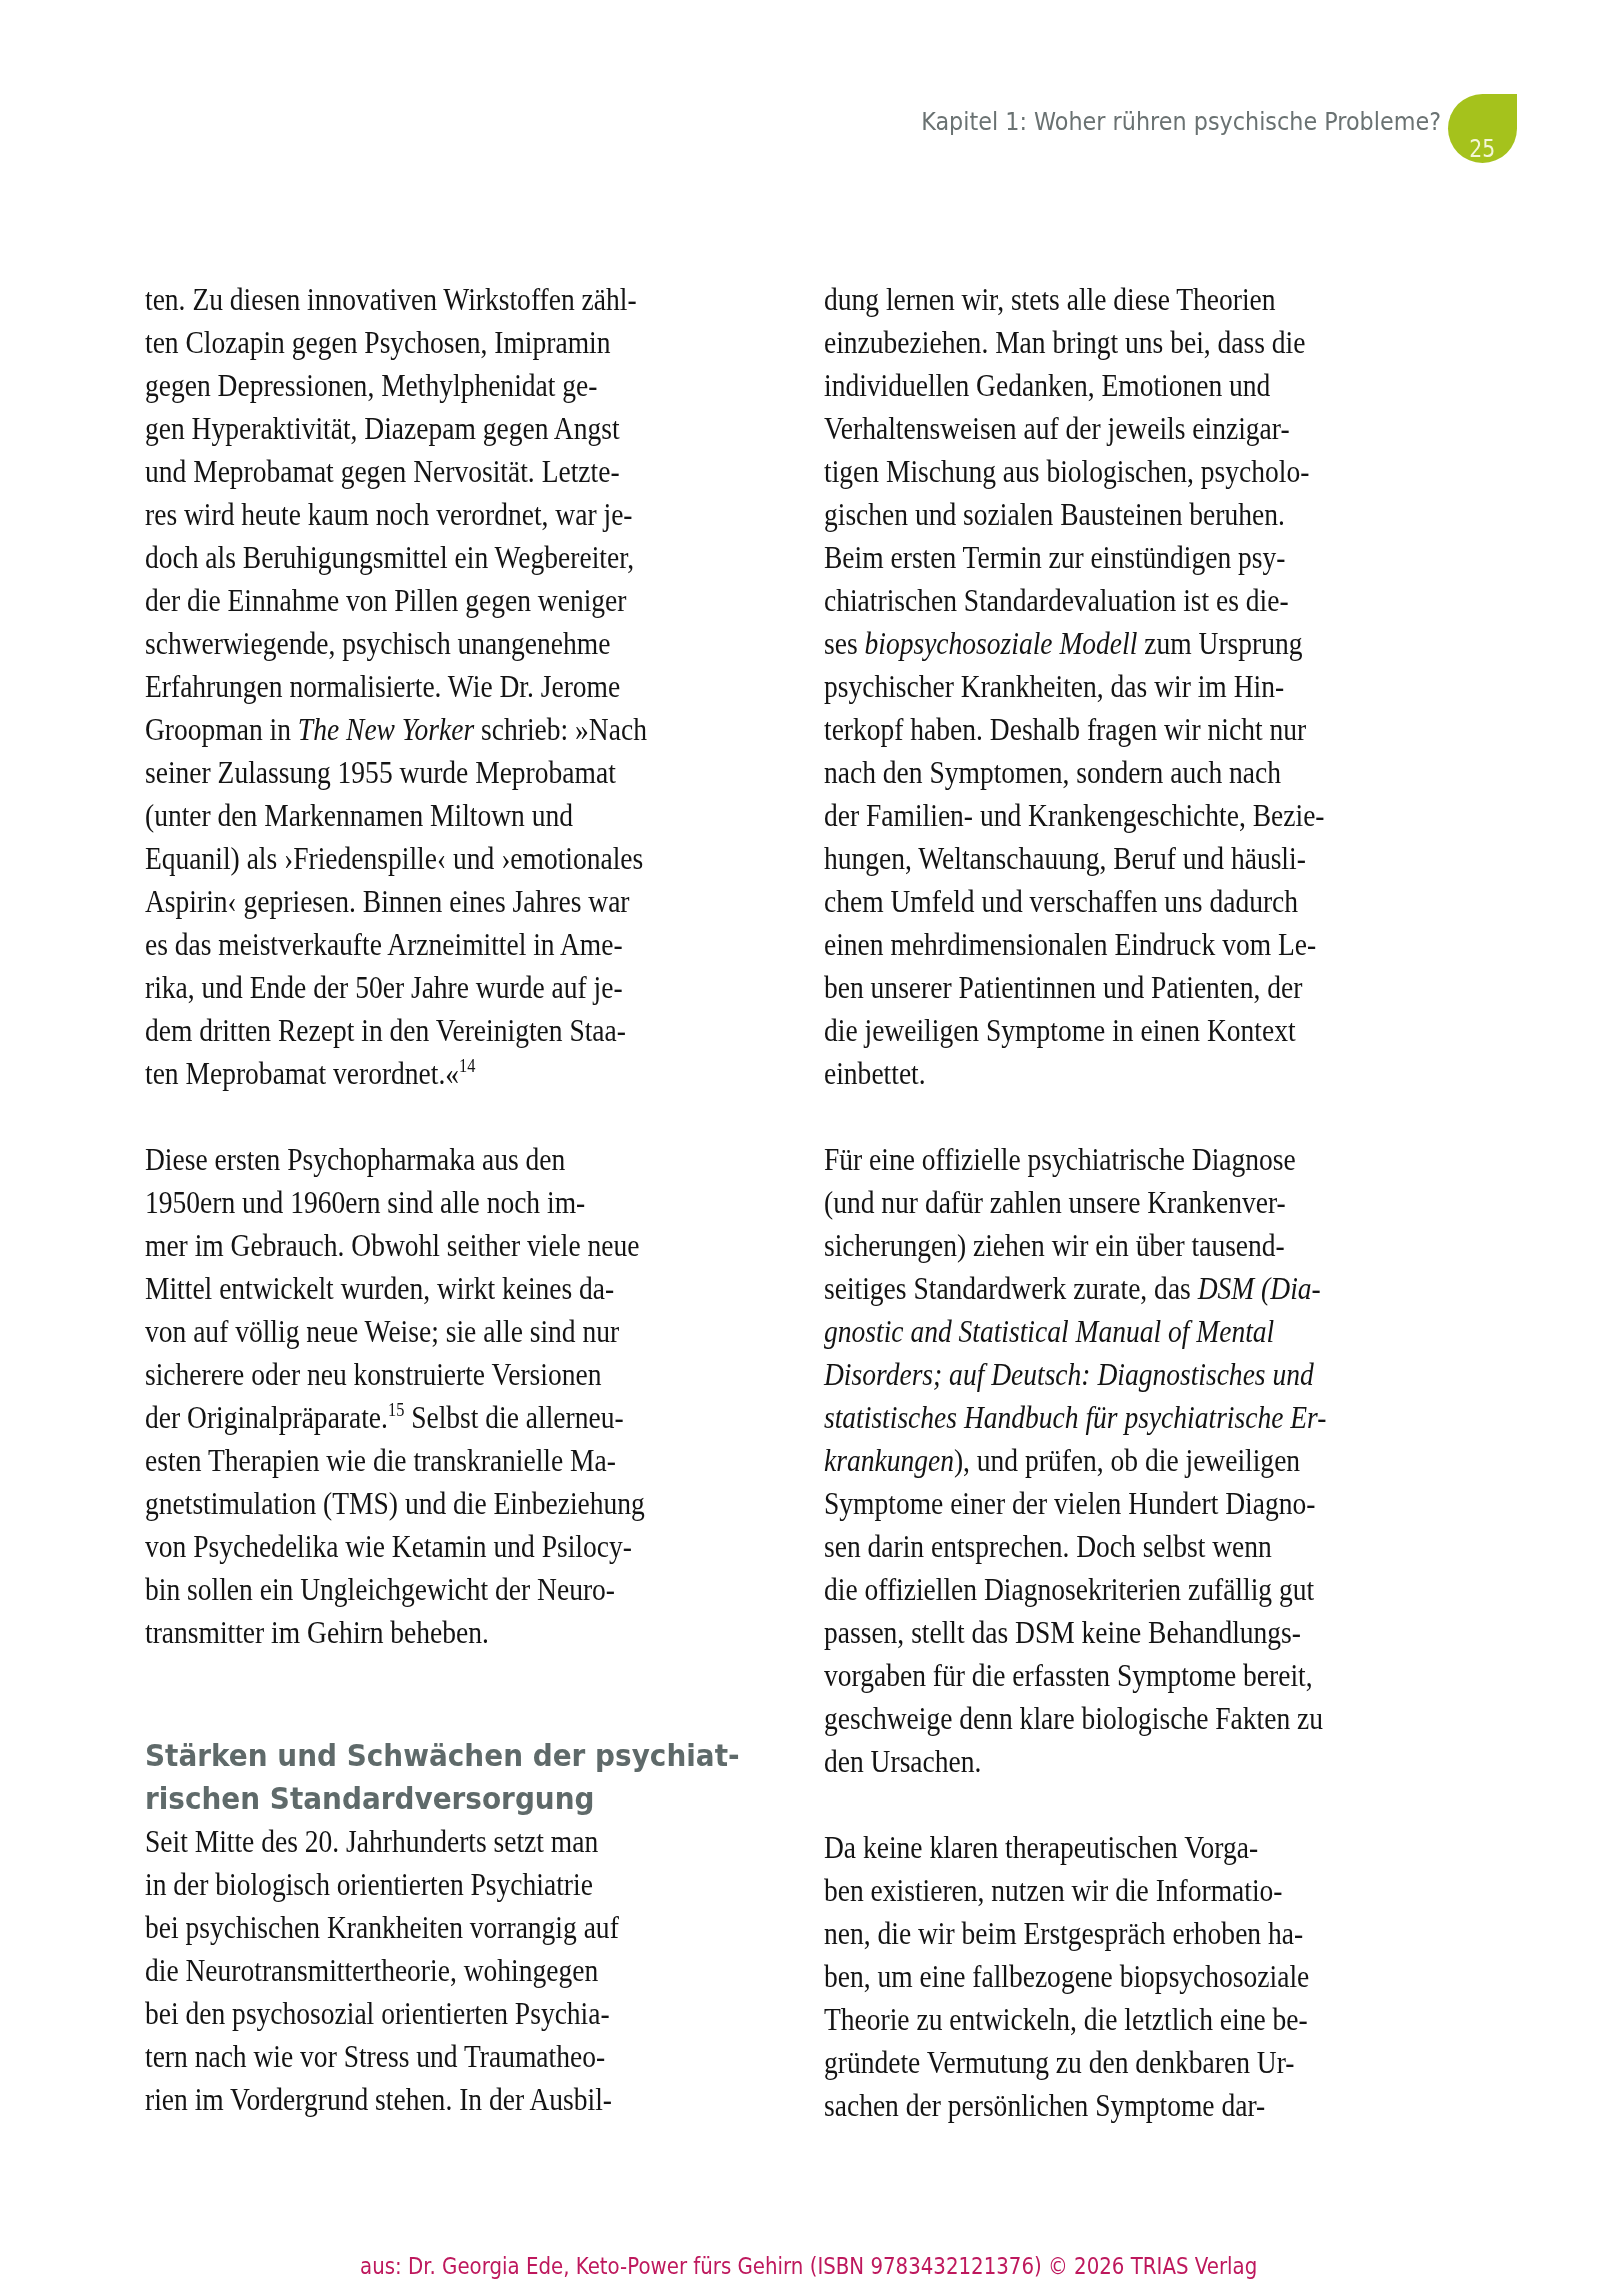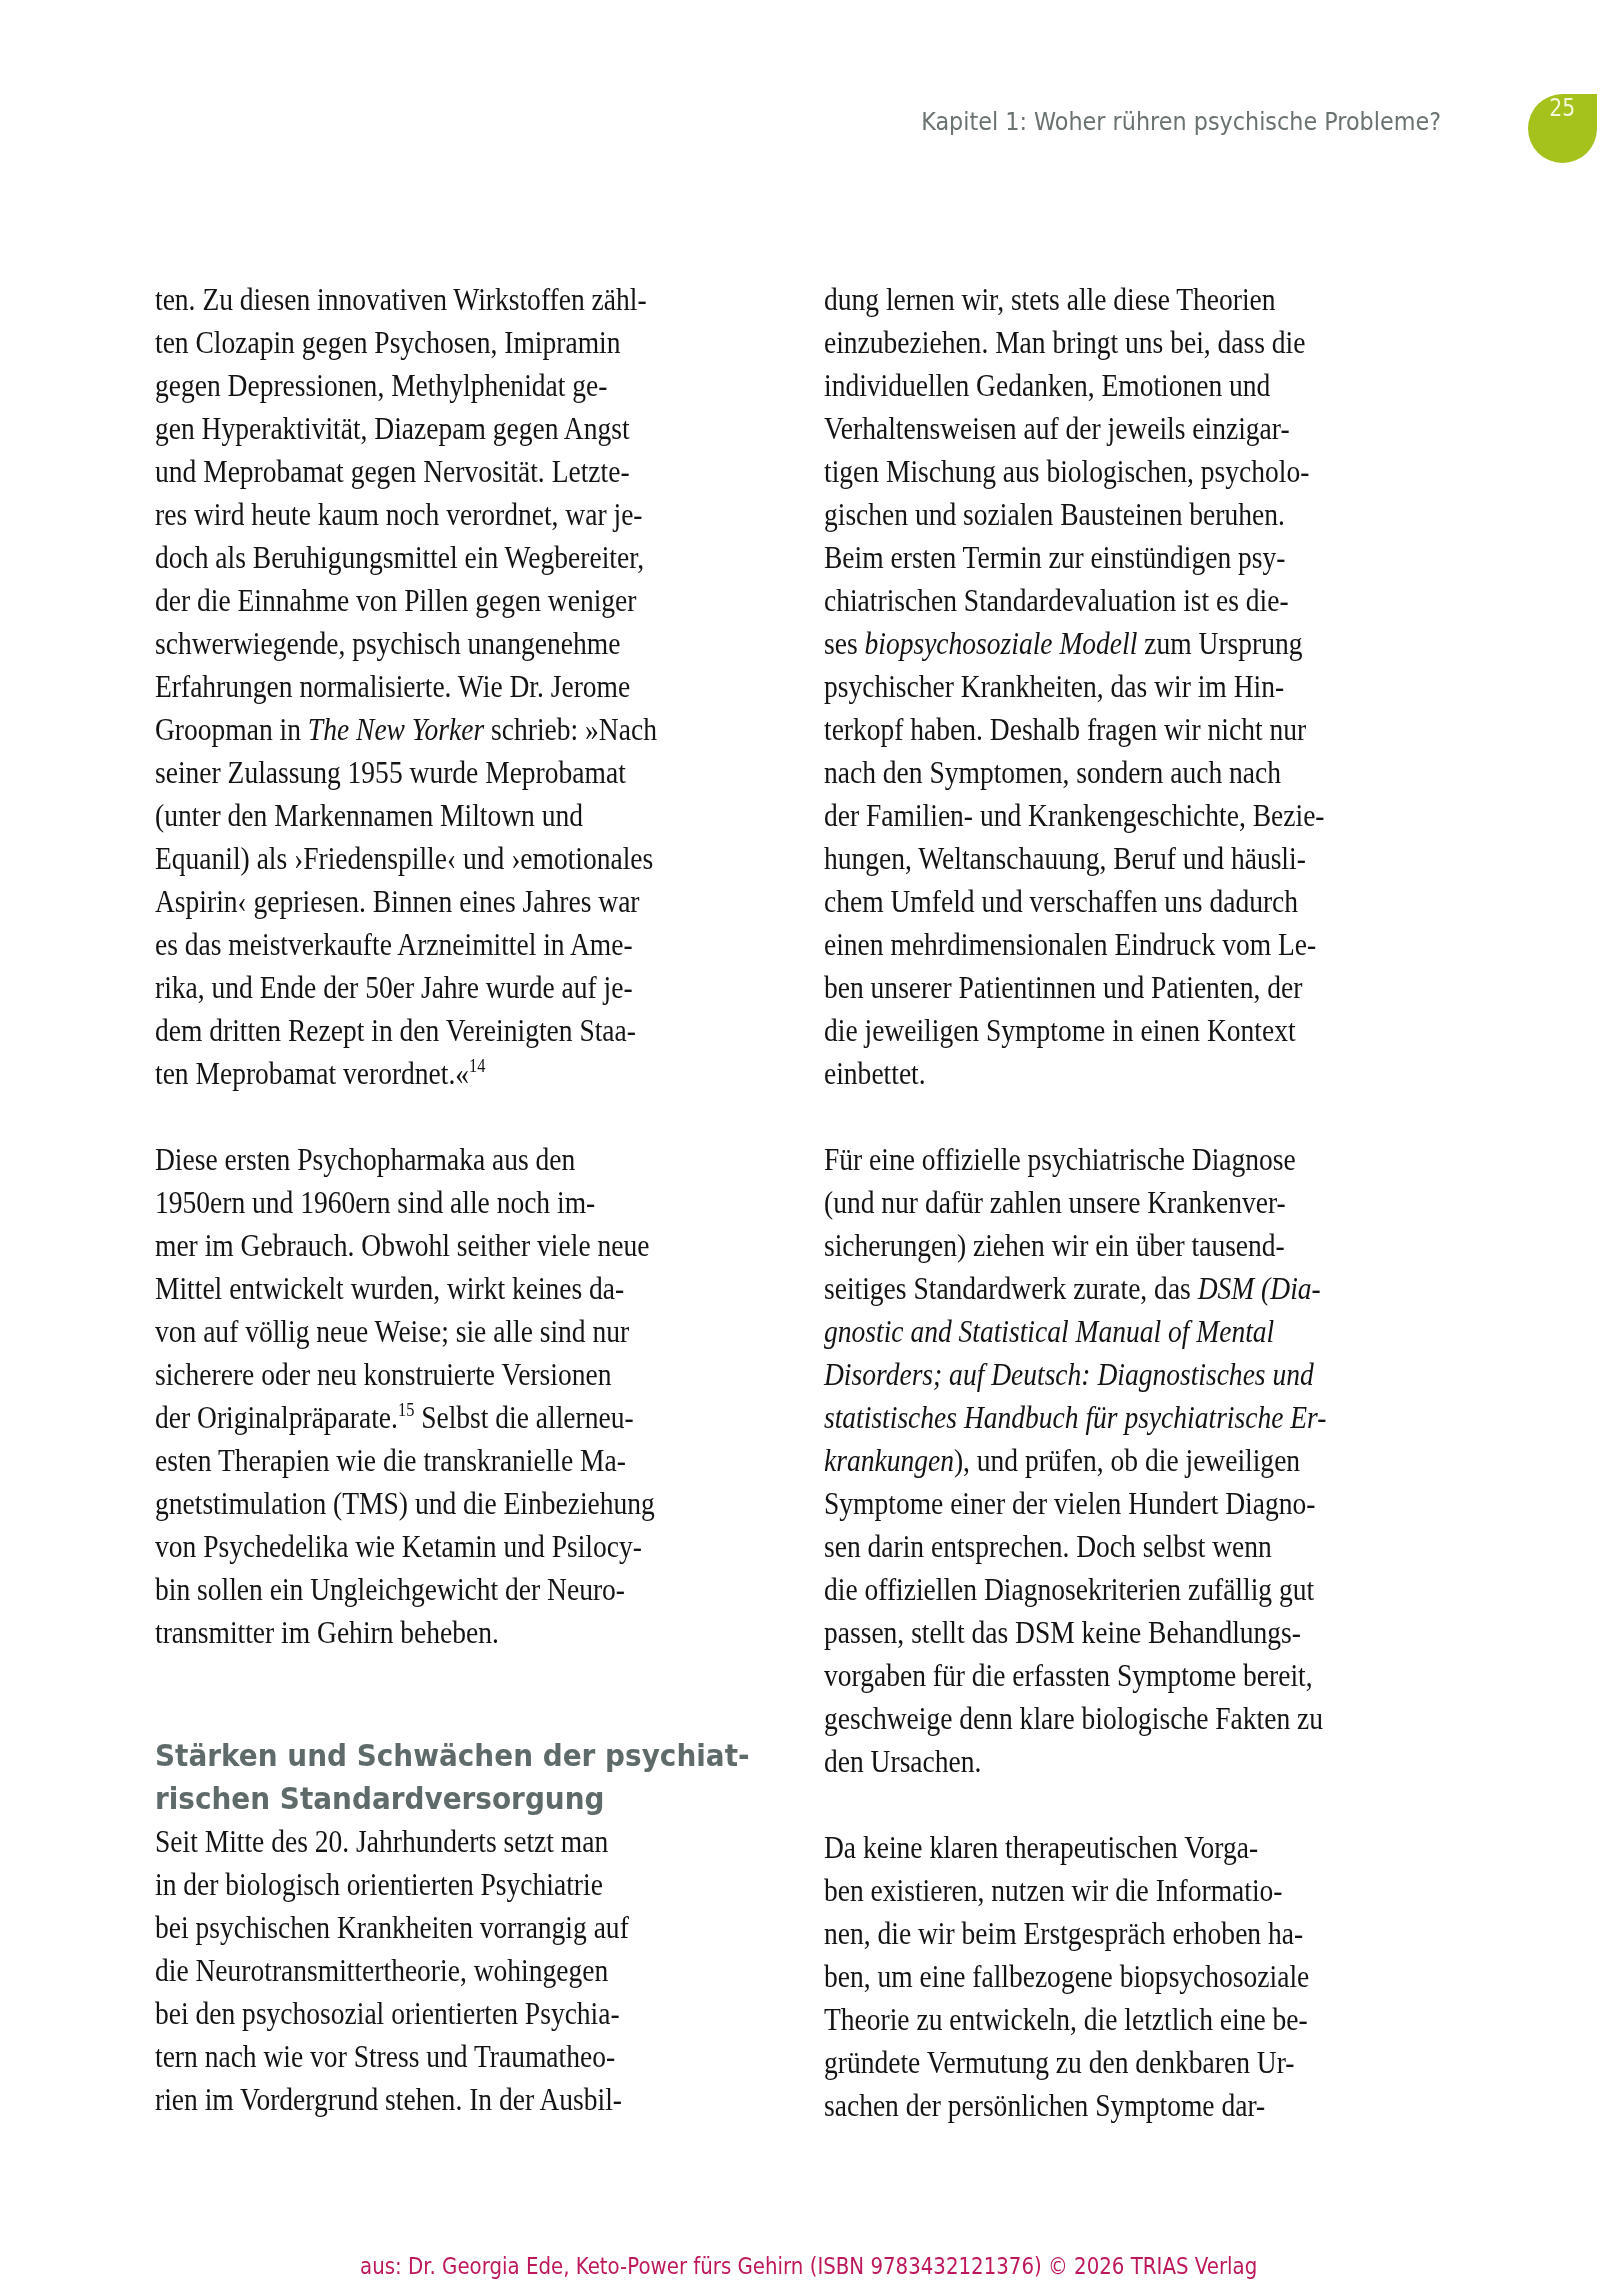--- a/index.html
+++ b/index.html
@@ -6,31 +6,31 @@
   body { width: 1618px; height: 2284px; position: relative; overflow: hidden; }
   .page { position: absolute; left: 0; top: 0; width: 1618px; height: 1768px; background: #ffffff; }
 
   .running-head {
     position: absolute; top: 108px; right: 177px;
     font-family: "DejaVu Sans", sans-serif; font-size: 24px; color: #6a7272;
     letter-spacing: 0px; white-space: nowrap;
     transform: scaleX(0.93); transform-origin: right center;
   }
   .page-badge {
-    position: absolute; left: 1528px; top: 94px; width: 69px; height: 69px;
+    position: absolute; left: 1448px; top: 94px; width: 69px; height: 69px;
     background: #a5c21c; border-radius: 50% 0 50% 50%;
-    display: flex; align-items: flex-start; justify-content: center;
+    display: flex; align-items: flex-end; justify-content: center;
   }
   .page-badge span {
     font-family: "DejaVu Sans", sans-serif; font-size: 24px; color: #f4f7d8;
     transform: scaleX(0.85);
   }
 
   .column { position: absolute; width: 627px; }
-  .col-left { left: 155px; top: 278px; }
+  .col-left { left: 145px; top: 278px; }
   .col-right { left: 824px; top: 278px; }
 
   .para { margin: 0; }
   .line {
     display: block; height: 43px; line-height: 43px;
     font-family: "Liberation Serif", serif; font-size: 32px; color: #141414;
     white-space: nowrap; transform: scaleX(0.86); transform-origin: left center;
   }
   .gap { display: block; height: 43px; }
   .gap-lg { display: block; height: 80px; }

